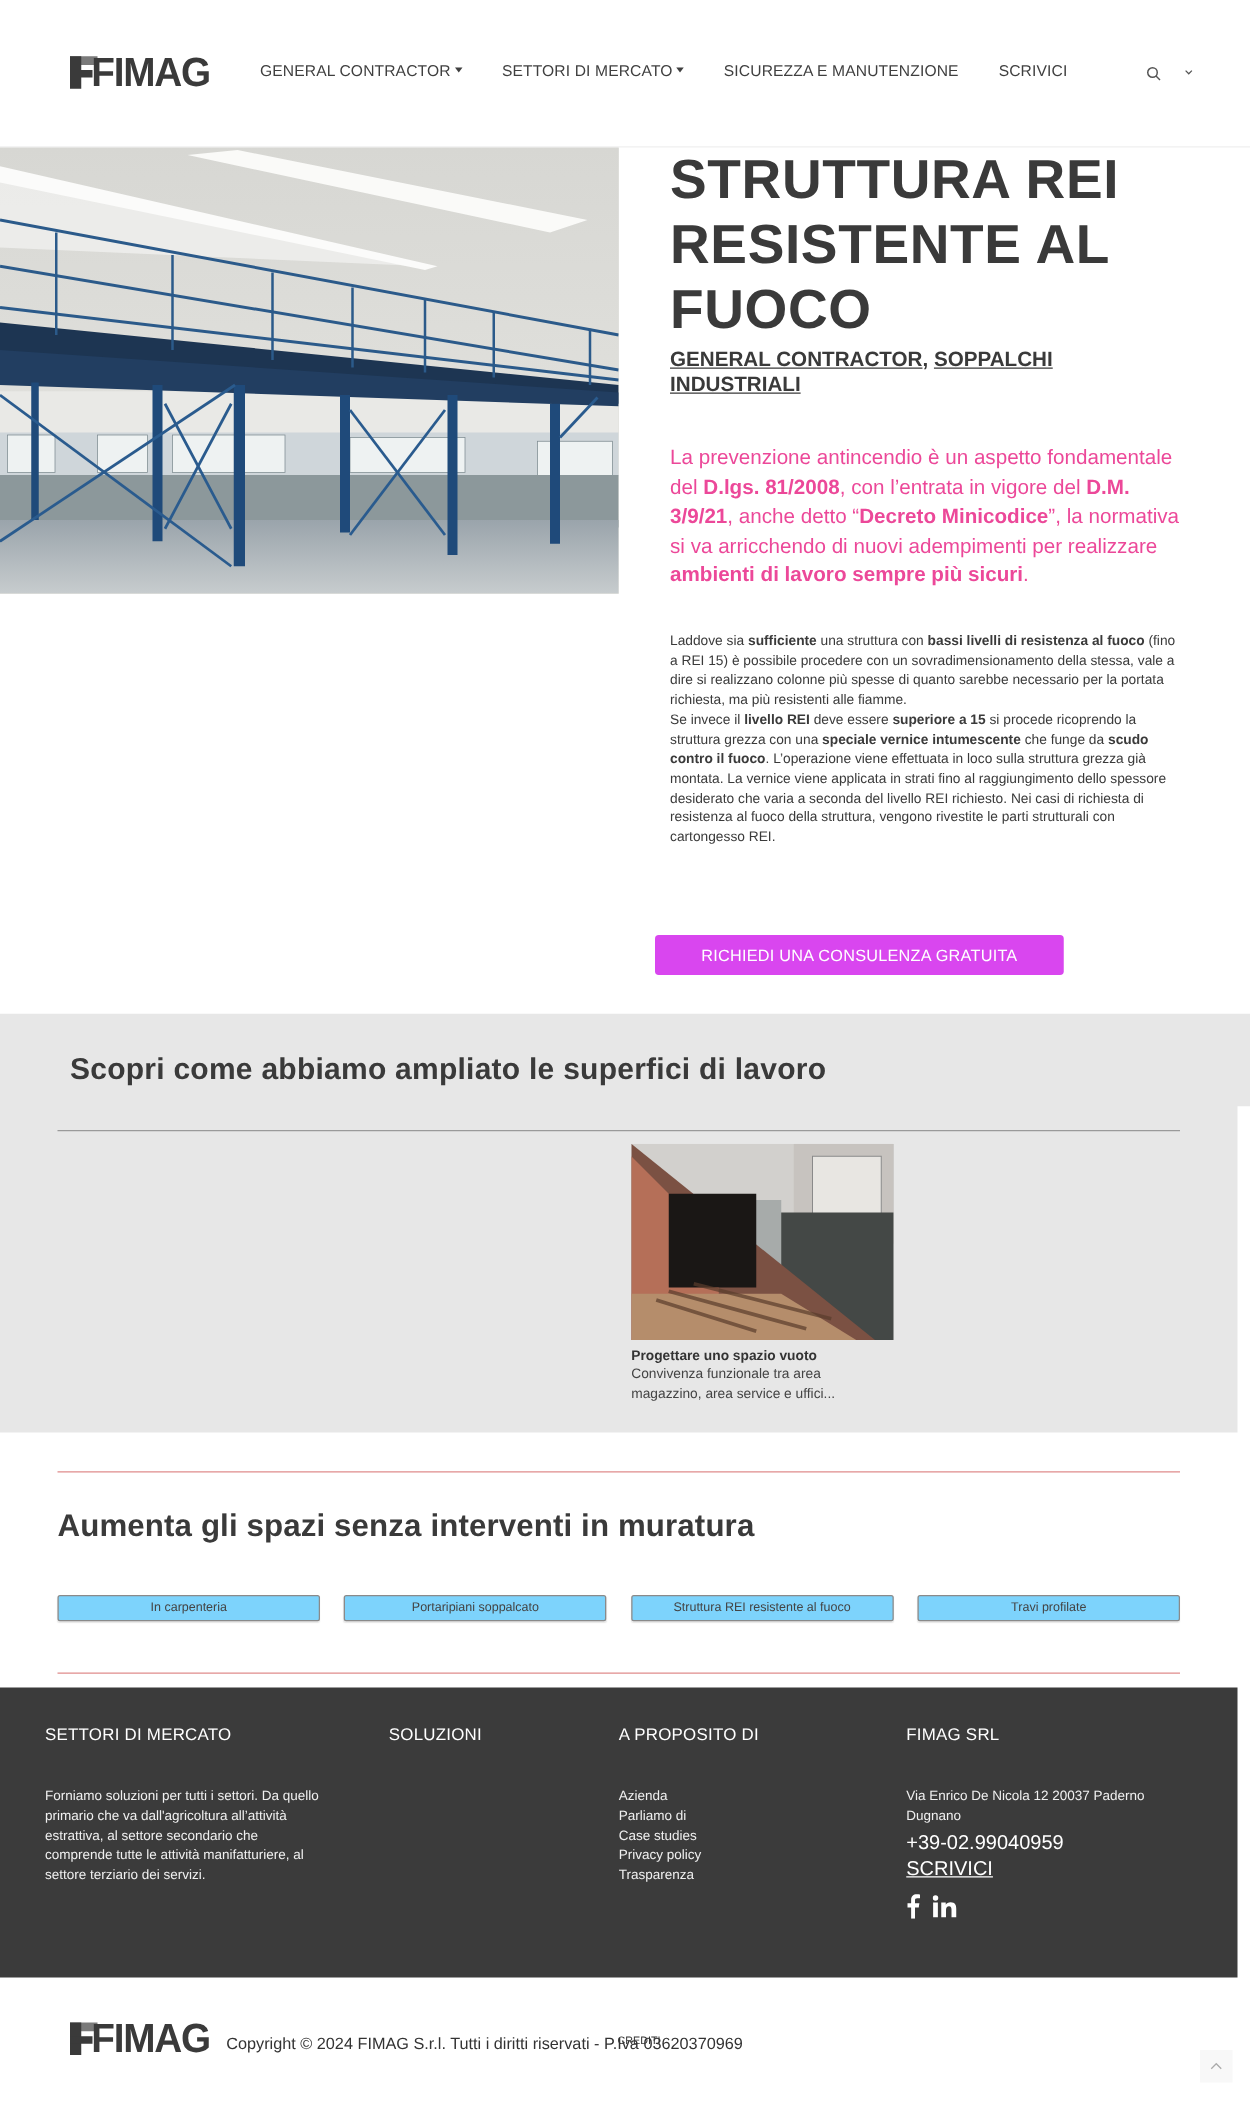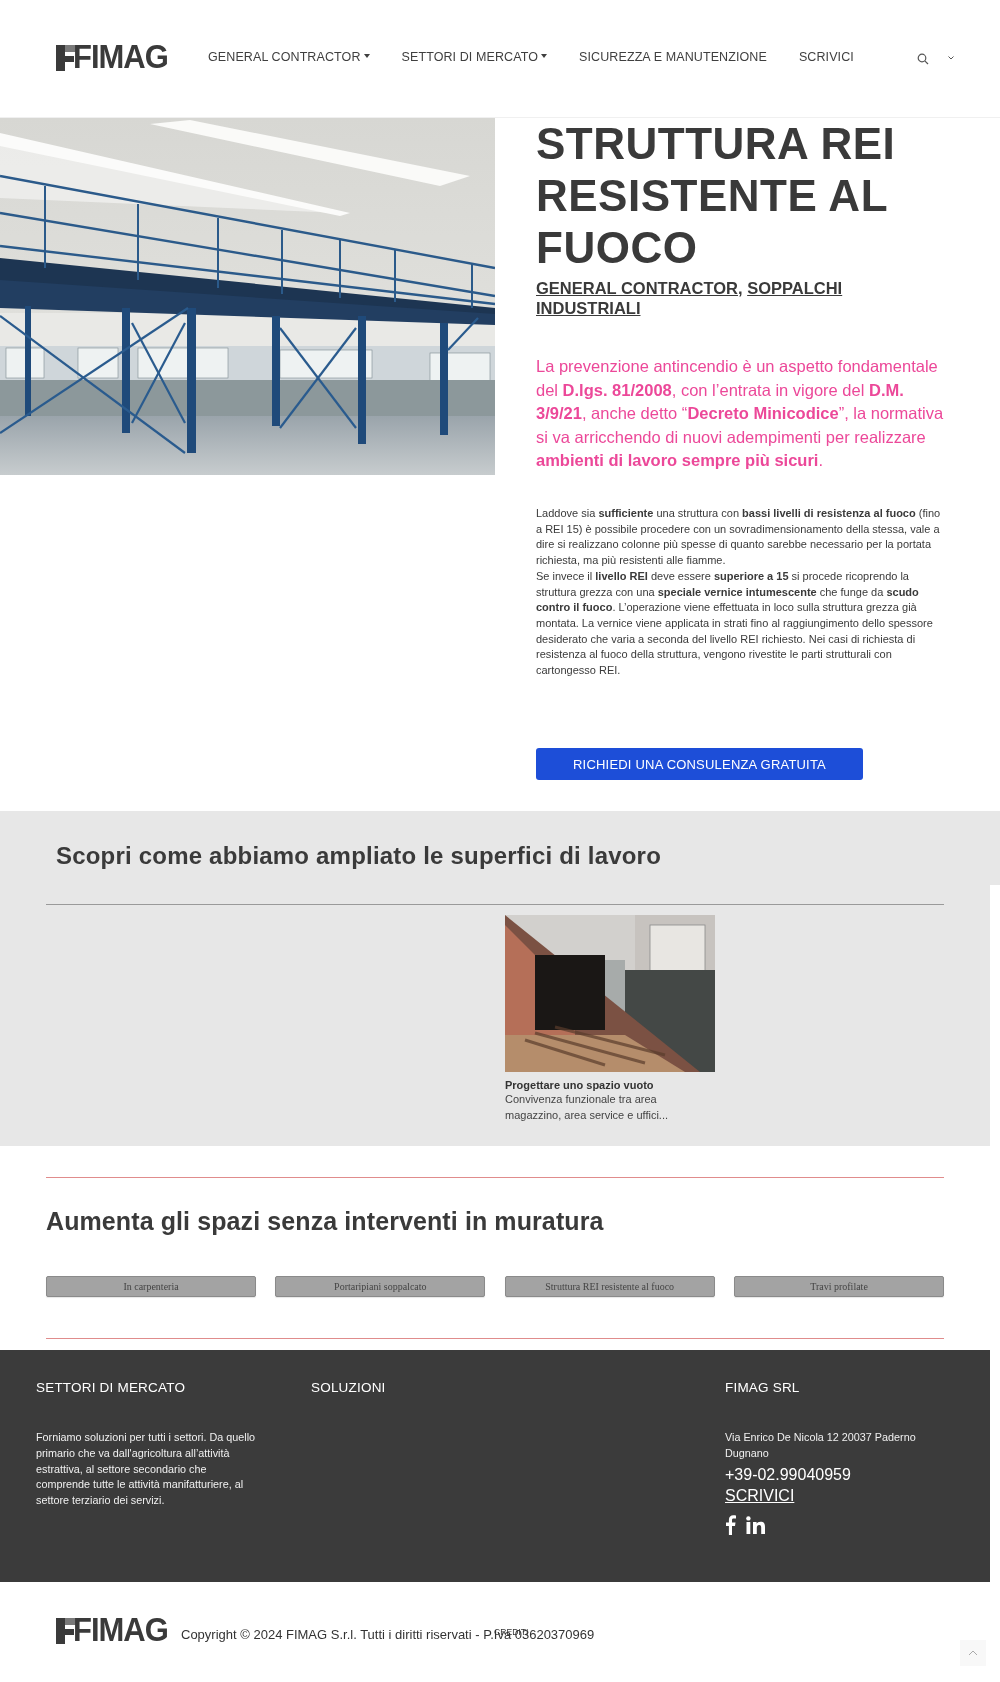--- a/index.html
+++ b/index.html
@@ -21,37 +21,37 @@
   .lang-chevron { position: absolute; left: 947px; top: 54px; width: 8px; height: 8px; cursor: pointer; }
 
   
   .hero-img { position: absolute; left: 0; top: 118px; width: 495px; height: 357px; overflow: hidden; background: #d9d9d5; }
   .hero-title { position: absolute; left: 536px; top: 118px; width: 420px; font-weight: 900; font-size: 44px; line-height: 52px; color: #3a3a3a; letter-spacing: 0.5px; text-transform: uppercase; }
   .hero-cats { position: absolute; left: 536px; top: 278px; width: 400px; font-weight: 700; font-size: 16.5px; line-height: 20px; color: #3a3a3a; }
   .hero-cats a { color: #3a3a3a; text-decoration: underline; cursor: pointer; }
   .lead { position: absolute; left: 536px; top: 355px; width: 410px; font-size: 16.5px; line-height: 23.6px; color: #ec4899; }
   .lead b, .body-text b { font-weight: 700; }
   .body-text { position: absolute; left: 536px; top: 506px; width: 412px; font-size: 11px; line-height: 15.7px; color: #3a3a3a; }
-  .cta { position: absolute; left: 536px; top: 748px; width: 327px; height: 32px; background: #1d4ed8; color: #fff; border-radius: 3px; font-size: 13px; display: flex; align-items: center; justify-content: center; letter-spacing: 0.2px; cursor: pointer; }
+  .cta { position: absolute; left: 524px; top: 748px; width: 327px; height: 32px; background: #d946ef; color: #fff; border-radius: 3px; font-size: 13px; display: flex; align-items: center; justify-content: center; letter-spacing: 0.2px; cursor: pointer; }
 
   
   .grey { position: absolute; left: 0; top: 811px; width: 1000px; height: 74px; background: #e7e7e7; }
   .grey2 { position: absolute; left: 0; top: 884px; width: 990px; height: 262px; background: #e7e7e7; }
   .grey-title { position: absolute; left: 56px; top: 842px; font-weight: 900; font-size: 24px; color: #3a3a3a; letter-spacing: 0.2px; }
   .grey-rule { position: absolute; left: 46px; top: 904px; width: 898px; height: 1px; background: #9a9a9a; }
   .card { position: absolute; left: 505px; top: 915px; width: 210px; cursor: pointer; }
   .card-img { width: 210px; height: 157px; overflow: hidden; position: relative; }
   .card-title { font-weight: 700; font-size: 11px; color: #333; margin-top: 7px; }
   .card-desc { font-size: 11px; line-height: 15.7px; color: #444; margin-top: 1px; }
 
   
   .red-rule { position: absolute; left: 46px; width: 898px; height: 1px; background: #e08c8c; }
   .aum-title { position: absolute; left: 46px; top: 1207px; font-weight: 900; font-size: 25px; color: #3a3a3a; letter-spacing: 0.1px; }
   .tags { position: absolute; left: 46px; top: 1276px; width: 898px; display: flex; justify-content: space-between; }
-  .tag { width: 210px; height: 21px; border: 1px solid #8a8a8a; border-radius: 2px; font-size: 10px; color: #444; display: flex; align-items: center; justify-content: center; cursor: pointer; background: #a3a3a3; box-shadow: 0 1px 1px rgba(0,0,0,0.1); font-family: Liberation Serif, serif; }
+  .tag { width: 210px; height: 21px; border: 1px solid #8a8a8a; border-radius: 2px; font-size: 10px; color: #444; display: flex; align-items: center; justify-content: center; cursor: pointer; background: #7dd3fc; box-shadow: 0 1px 1px rgba(0,0,0,0.1); }
 
   
   .footer { position: absolute; left: 0; top: 1350px; width: 990px; height: 232px; background: #3b3b3b; color: #ffffff; }
   .f-col { position: absolute; top: 30px; }
   .f-head { font-size: 13.5px; letter-spacing: 0.2px; color: #fff; text-transform: uppercase; }
   .f-body { margin-top: 35px; font-size: 10.8px; line-height: 15.8px; color: #f0f0f0; }
   .f-links a { display: block; color: #f0f0f0; text-decoration: none; cursor: pointer; font-size: 10.8px; line-height: 15.8px; }
   .f-phone { font-size: 16px; margin-top: 4px; color: #fff; }
   .f-scrivici { font-size: 16px; text-decoration: underline; margin-top: 3px; color: #fff; display: inline-block; cursor: pointer; }
   .socials { display: flex; gap: 10px; margin-top: 10px; align-items: center; }
@@ -226,20 +226,30 @@
 <div class="red-rule" style="top:1338px;"></div>
 
 <footer class="footer">
   <div class="f-col" style="left:36px; width:220px;">
     <div class="f-head">SETTORI DI MERCATO</div>
     <div class="f-body">Forniamo soluzioni per tutti i settori. Da quello primario che va dall'agricoltura all’attività estrattiva, al settore secondario che comprende tutte le attività manifatturiere, al settore terziario dei servizi.</div>
   </div>
   <div class="f-col" style="left:266px; width:220px;margin-left:45px;">
     <div class="f-head">SOLUZIONI</div>
   </div>
+  <div class="f-col" style="left:495px; width:200px;">
+    <div class="f-head">A PROPOSITO DI</div>
+    <div class="f-body f-links">
+      <a>Azienda</a>
+      <a>Parliamo di</a>
+      <a>Case studies</a>
+      <a>Privacy policy</a>
+      <a>Trasparenza</a>
+    </div>
+  </div>
   <div class="f-col" style="left:725px; width:210px;">
     <div class="f-head">FIMAG SRL</div>
     <div class="f-body">Via Enrico De Nicola 12 20037 Paderno Dugnano</div>
     <div class="f-phone">+39-02.99040959</div>
     <a class="f-scrivici">SCRIVICI</a>
     <div class="socials">
       <svg class="social" width="11" height="20" viewBox="0 0 11 20">
         <path d="M7 20V11h3l.5-3.5H7V5.3c0-1 .3-1.7 1.8-1.7H11V.5C10.6.4 9.5.3 8.3.3 5.7.3 3.9 1.9 3.9 4.8v2.7H1V11h2.9v9z" fill="#fff"></path>
       </svg>
       <svg class="social" width="20" height="18" viewBox="0 0 20 18">

